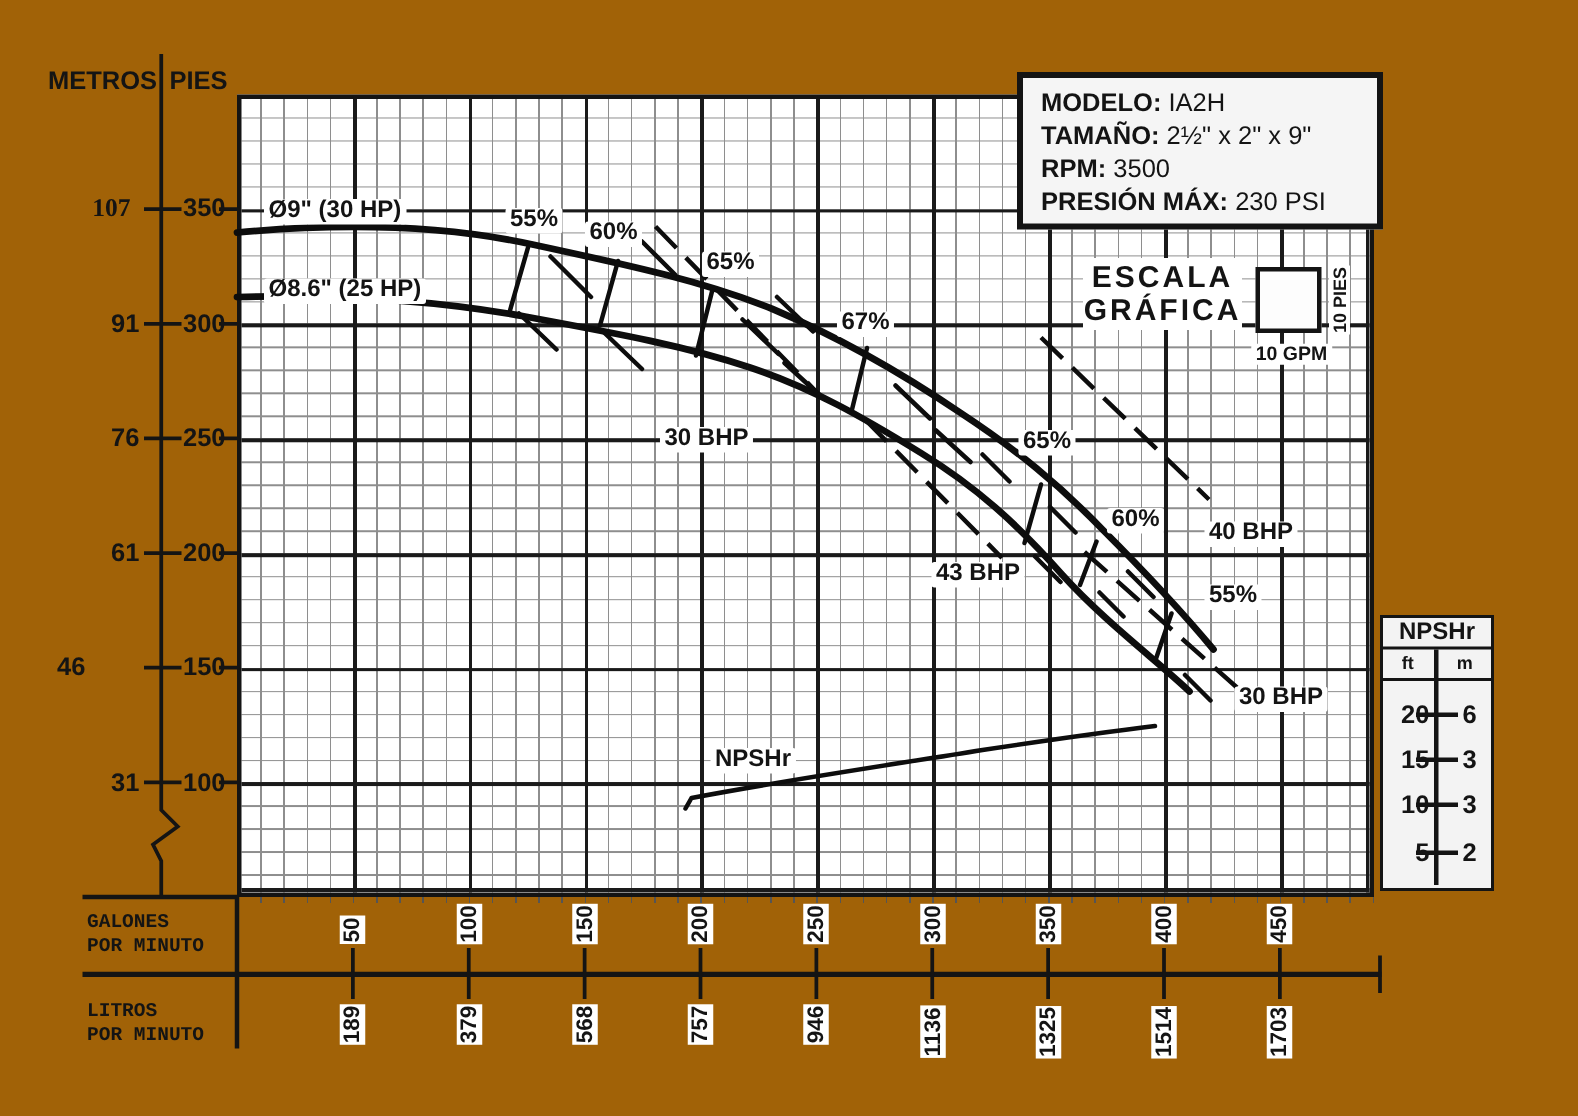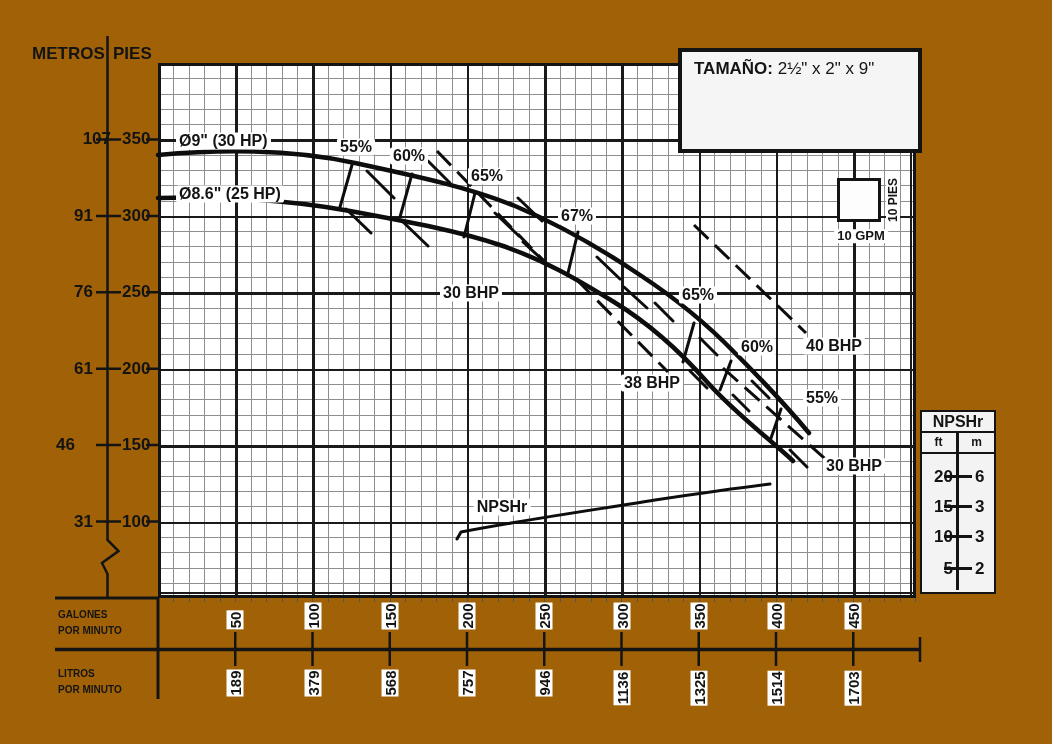--- a/index.html
+++ b/index.html
@@ -34,21 +34,21 @@
        border:2.5px solid #141414;background:#f3f3f3;font-weight:bold;}
   #npshr-title{height:19px;border-bottom:2.5px solid #141414;text-align:center;font-size:16px;line-height:19px;}
   #npshr-cols{height:19px;border-bottom:2.5px solid #141414;position:relative;font-size:12px;line-height:18px;}
   #npshr-cols .ft{position:absolute;left:0;width:33px;text-align:center;}
   #npshr-cols .m{position:absolute;left:38px;width:33px;text-align:center;}
   #npshr-body{position:relative;height:168px;padding-left:14px;}
   .np-line{position:absolute;left:34px;top:-21px;width:2.5px;height:157px;background:#141414;}
   .np-tick{position:absolute;left:22px;width:28px;height:2.5px;background:#141414;}
   .np-ft{position:absolute;left:0;width:31px;text-align:right;font-size:17px;}
   .np-m{position:absolute;left:53px;font-size:17px;}
-  .bt{position:absolute;font-weight:bold;font-size:10px;line-height:16px;}
+  .bt{position:absolute;font-weight:bold;font-size:13px;line-height:16px;font-family:Liberation Mono, monospace;}
 </style>
 </head>
 <body>
 
 <div id="page">
 
   <div id="grid"></div>
   <div id="comb"></div>
 
   <svg width="1052" height="744" viewBox="0 0 1052 744">
@@ -82,23 +82,29 @@
 
   <div class="bt" style="left:58px;top:607px;">
     <span>GALONES</span><br><span>POR MINUTO</span>
   </div>
   <div class="bt" style="left:58px;top:638px;margin-top:28px;">
     <span>LITROS</span><br><span>POR MINUTO</span>
   </div>
   <div id="xaxis-labels"></div>
 
   <div id="infobox">
+    <div><b>MODELO:</b> <span>IA2H</span></div>
     <div><b>TAMAÑO:</b> <span>2½" x 2" x 9"</span></div>
+    <div><b>RPM:</b> <span>3500</span></div>
+    <div><b>PRESIÓN MÁX:</b> <span>230 PSI</span></div>
   </div>
 
+  <div id="scale-title">
+    <span>ESCALA</span><br><span>GRÁFICA</span>
+  </div>
   <div id="scale-box"></div>
   <div class="lbl" style="left:861px;top:236px;font-size:13px;">10 GPM</div>
   <div class="rot" style="left:893px;top:200px;font-size:12px;">10 PIES</div>
 
   <div id="npshr-table">
     <div id="npshr-title">NPSHr</div>
     <div id="npshr-cols">
       <span class="ft">ft</span>
       <span class="m">m</span>
     </div>
@@ -123,34 +129,34 @@
       <span class="lbl left" style="left: 176px; top: 141px;">Ø9" (30 HP)</span>
       <span class="lbl left" style="left: 176px; top: 194px;">Ø8.6" (25 HP)</span>
       <span class="lbl" style="left: 356px; top: 147px;">55%</span>
       <span class="lbl" style="left: 409px; top: 156px;">60%</span>
       <span class="lbl" style="left: 487px; top: 176px;">65%</span>
       <span class="lbl" style="left: 577px; top: 216px;">67%</span>
       <span class="lbl" style="left: 698px; top: 295px;">65%</span>
       <span class="lbl" style="left: 757px; top: 347px;">60%</span>
       <span class="lbl" style="left: 822px; top: 398px;">55%</span>
       <span class="lbl" style="left: 471px; top: 293px;">30 BHP</span>
-      <span class="lbl" style="left: 652px; top: 383px;">38 BHP</span>
-      <span class="lbl" style="left: 834px; top: 346px;">40 BHP</span>
+      <span class="lbl" style="left: 652px; top: 383px;">43 BHP</span>
+      <span class="lbl" style="left: 834px; top: 356px;">40 BHP</span>
       <span class="lbl" style="left: 854px; top: 466px;">30 BHP</span>
       <span class="lbl" style="left: 502px; top: 507px;">NPSHr</span>
     </div>
-<span class="axtxt" style="left: 56px; top: 129.4px; width: 55px; text-align: right;">107</span>
+<span class="axtxt" style="left: 32px; top: 129.4px; width: 55px; text-align: right; font-family: Liberation Serif, serif;">107</span>
     <span class="axtxt" style="left: 122px; top: 129.4px;">350</span>
     <span class="axtxt" style="left: 38px; top: 205.83px; width: 55px; text-align: right;">91</span>
     <span class="axtxt" style="left: 122px; top: 205.83px;">300</span>
     <span class="axtxt" style="left: 38px; top: 282.26px; width: 55px; text-align: right;">76</span>
     <span class="axtxt" style="left: 122px; top: 282.26px;">250</span>
     <span class="axtxt" style="left: 38px; top: 358.69px; width: 55px; text-align: right;">61</span>
     <span class="axtxt" style="left: 122px; top: 358.69px;">200</span>
-    <span class="axtxt" style="left: 38px; top: 435.12px; width: 55px; text-align: center;">46</span>
+    <span class="axtxt" style="left: 38px; top: 435.12px; width: 55px; text-align: left;">46</span>
     <span class="axtxt" style="left: 122px; top: 435.12px;">150</span>
     <span class="axtxt" style="left: 38px; top: 511.55px; width: 55px; text-align: right;">31</span>
     <span class="axtxt" style="left: 122px; top: 511.55px;">100</span>
     <span class="rot" style="left: 235.25px; top: 620.2px;">50</span>
     <span class="rot" style="left: 235.25px; top: 683.2px;">189</span>
     <span class="rot" style="left: 312.5px; top: 615.8px;">100</span>
     <span class="rot" style="left: 312.5px; top: 683.2px;">379</span>
     <span class="rot" style="left: 389.75px; top: 615.8px;">150</span>
     <span class="rot" style="left: 389.75px; top: 683.2px;">568</span>
     <span class="rot" style="left: 467px; top: 615.8px;">200</span>

